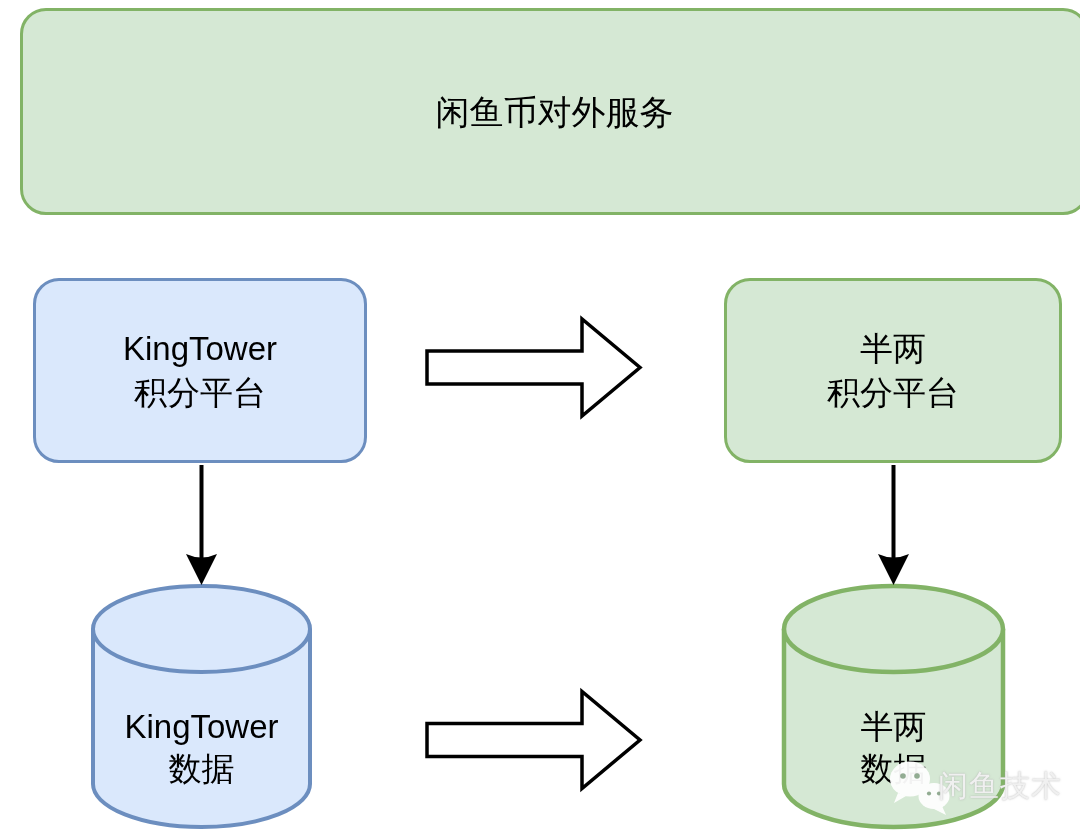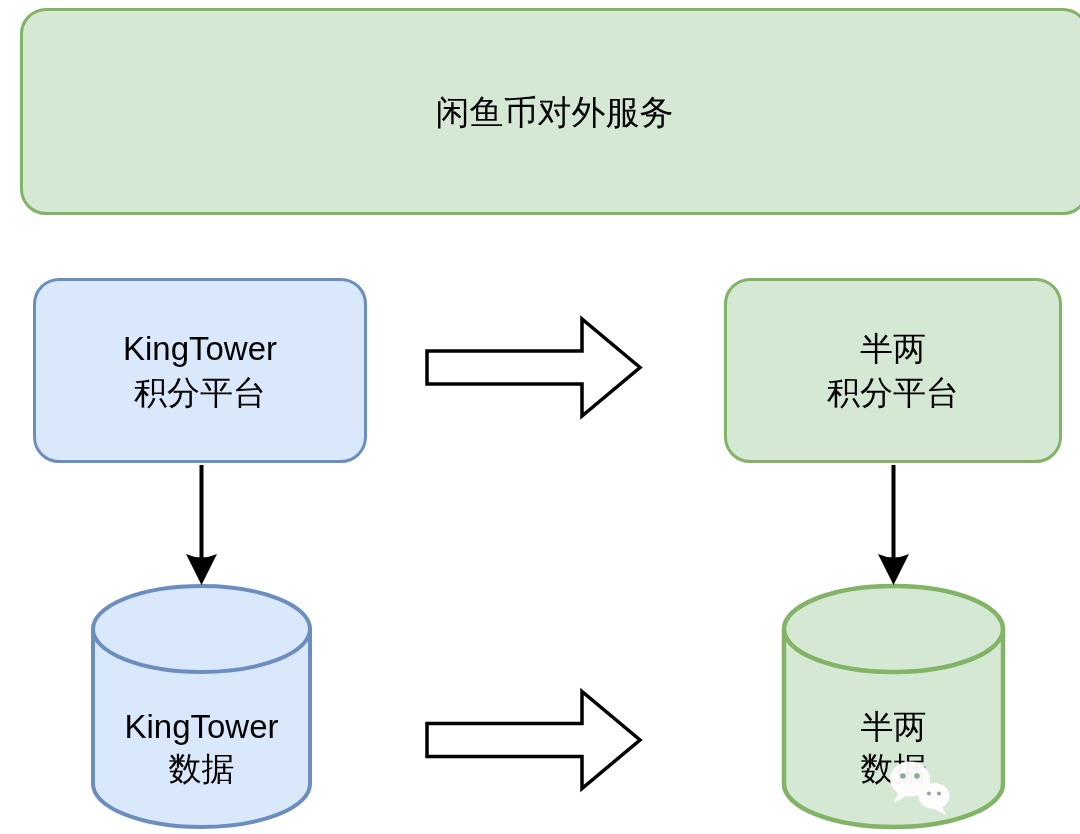--- a/index.html
+++ b/index.html
@@ -158,14 +158,15 @@
       <ellipse cx="24" cy="24" rx="20" ry="17.5" fill="#ffffff"></ellipse>
       <path d="M 12 38 L 8 48 L 20 41 Z" fill="#ffffff"></path>
       <circle cx="17" cy="21" r="2.8" fill="#8fa98f"></circle>
       <circle cx="31" cy="21" r="2.8" fill="#8fa98f"></circle>
       <ellipse cx="48" cy="41" rx="15.5" ry="13" fill="#ffffff"></ellipse>
       <path d="M 56 51 L 60 60 L 48 54 Z" fill="#ffffff"></path>
       <circle cx="43" cy="38.5" r="2.1" fill="#8fa98f"></circle>
       <circle cx="53" cy="38.5" r="2.1" fill="#8fa98f"></circle>
     </g>
   </svg>
+  <div class="watermark">闲鱼技术</div>
 
 </div>
 
 </body></html>

